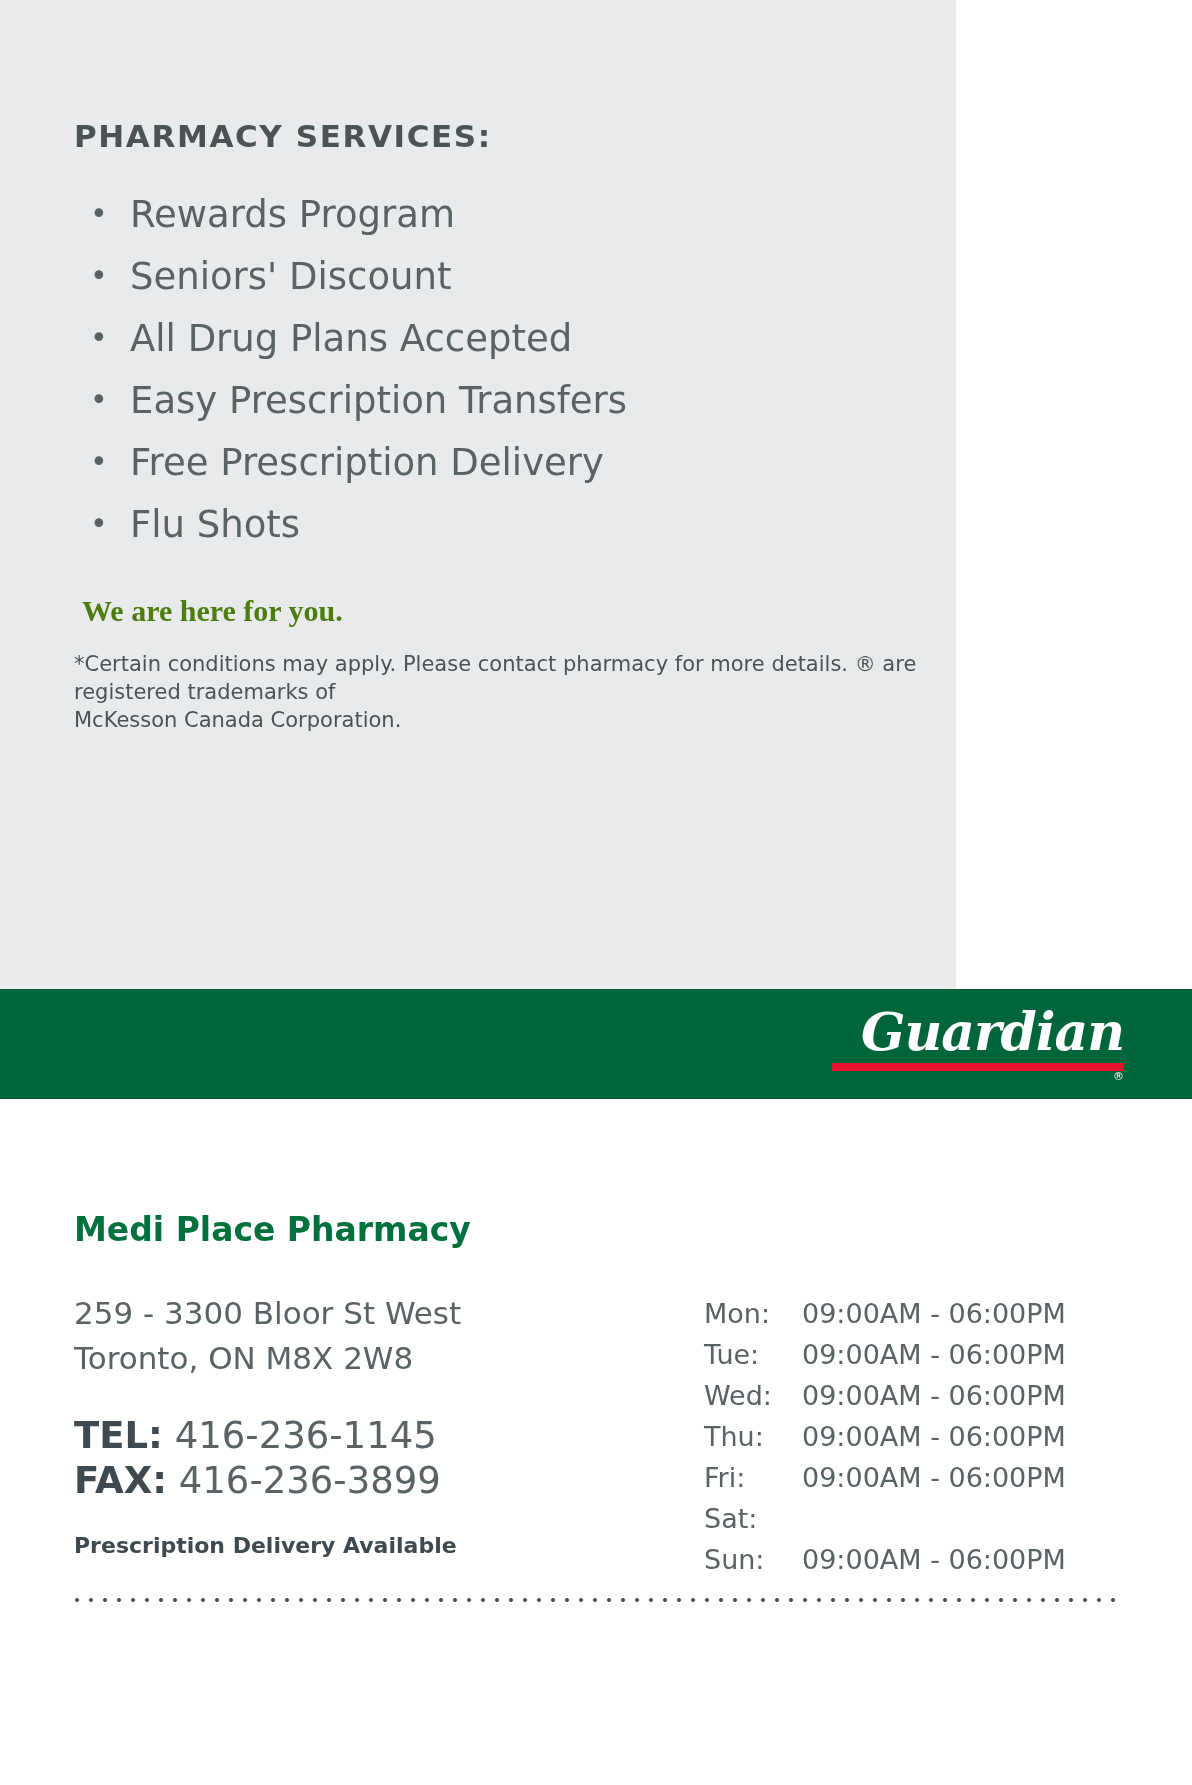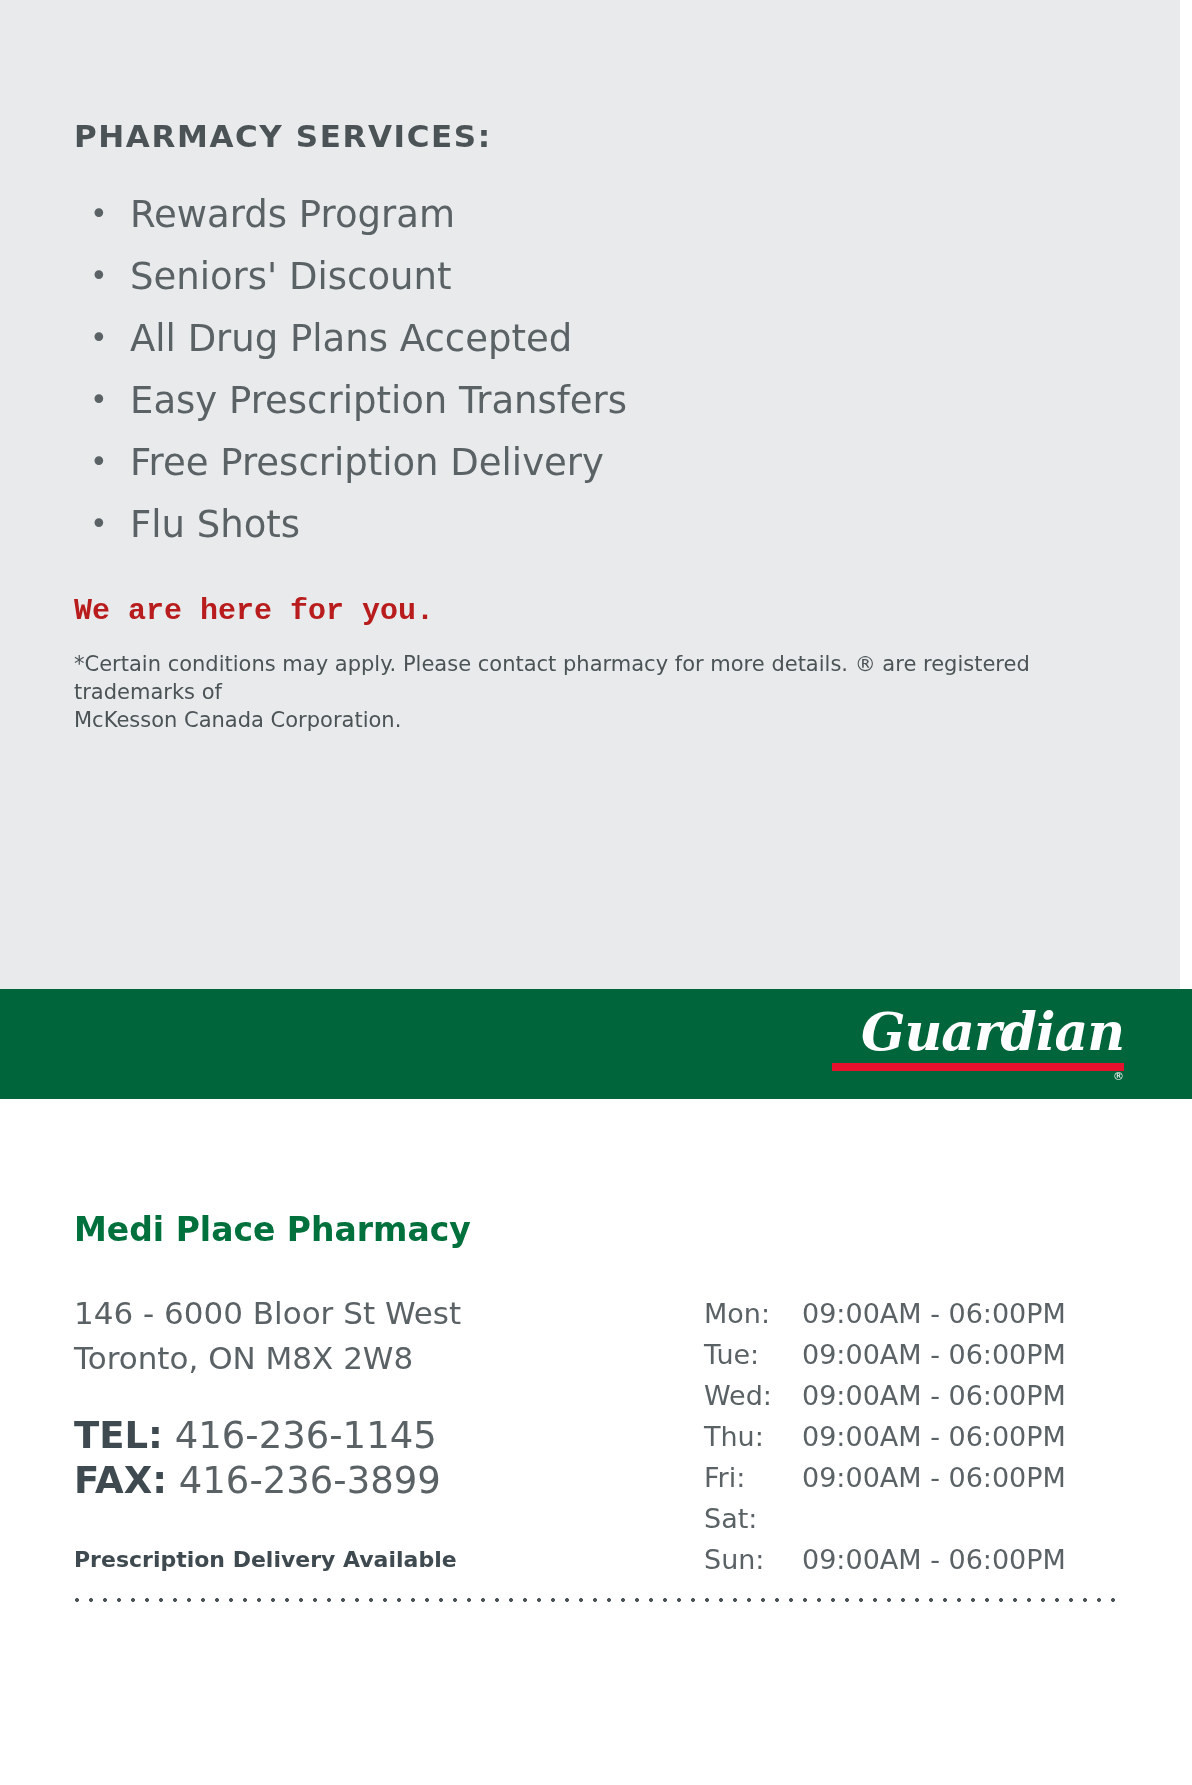--- a/index.html
+++ b/index.html
@@ -18,21 +18,21 @@
     width: 1192px;
     height: 1785px;
     background: #ffffff;
   }
 
   
   .services-panel {
     position: absolute;
     left: 0;
     top: 0;
-    width: 1180px;
+    width: 956px;
     height: 1035px;
     background: #e8eaeb;
     box-sizing: border-box;
     padding: 118px 0 0 74px;
   }
   .services-title {
     font-family: "DejaVu Sans", sans-serif;
     font-weight: bold;
     font-size: 31px;
     letter-spacing: 1.6px;
@@ -65,24 +65,25 @@
     margin-top: 152px;
     font-family: "DejaVu Sans", sans-serif;
     font-weight: bold;
     font-size: 30px;
     line-height: 55px;
     color: #3f4a50;
     max-width: 960px;
   }
   .here-for-you {
     margin-top: 38px;
-    font-family: Liberation Mono, monospace;
+    font-family: Liberation Serif, serif;
     font-weight: bold;
     font-size: 30px;
-    color: #b91c1c;
+    color: #4d7c0f;
+    margin-left: 8px;
   }
   .disclaimer {
     margin-top: 22px;
     font-size: 21px;
     line-height: 28px;
     color: #4b5356;
     max-width: 1000px;
   }
 
   
@@ -155,21 +156,21 @@
   .phone-line {
     font-size: 37px;
     line-height: 45px;
     color: #5b6265;
   }
   .phone-line b {
     color: #3f4a50;
     font-weight: bold;
   }
   .delivery-note {
-    margin-top: 44px;
+    margin-top: 30px;
     font-family: "DejaVu Sans", sans-serif;
     font-weight: bold;
     font-size: 22px;
     color: #3f4a50;
   }
   .hours-col {
     margin-left: 10px;
     padding-top: 2px;
   }
   .hours-row {
@@ -246,21 +247,21 @@
       <div class="brand-underline"></div>
       <div class="brand-reg">®</div>
     </div>
   </div>
 
   <div class="store-block">
     <div class="store-name">Medi Place Pharmacy</div>
 
     <div class="info-columns">
       <div class="left-col">
-        <div class="addr-line">146 - 6000 Bloor St West</div>
+        <div class="addr-line">259 - 3300 Bloor St West</div>
         <div class="addr-line">Toronto, ON M8X 2W8</div>
 
         <div class="phone-block">
           <div class="phone-line">
             <b>TEL:</b>
             <span>416-236-1145</span>
           </div>
           <div class="phone-line">
             <b>FAX:</b>
             <span>416-236-3899</span>

